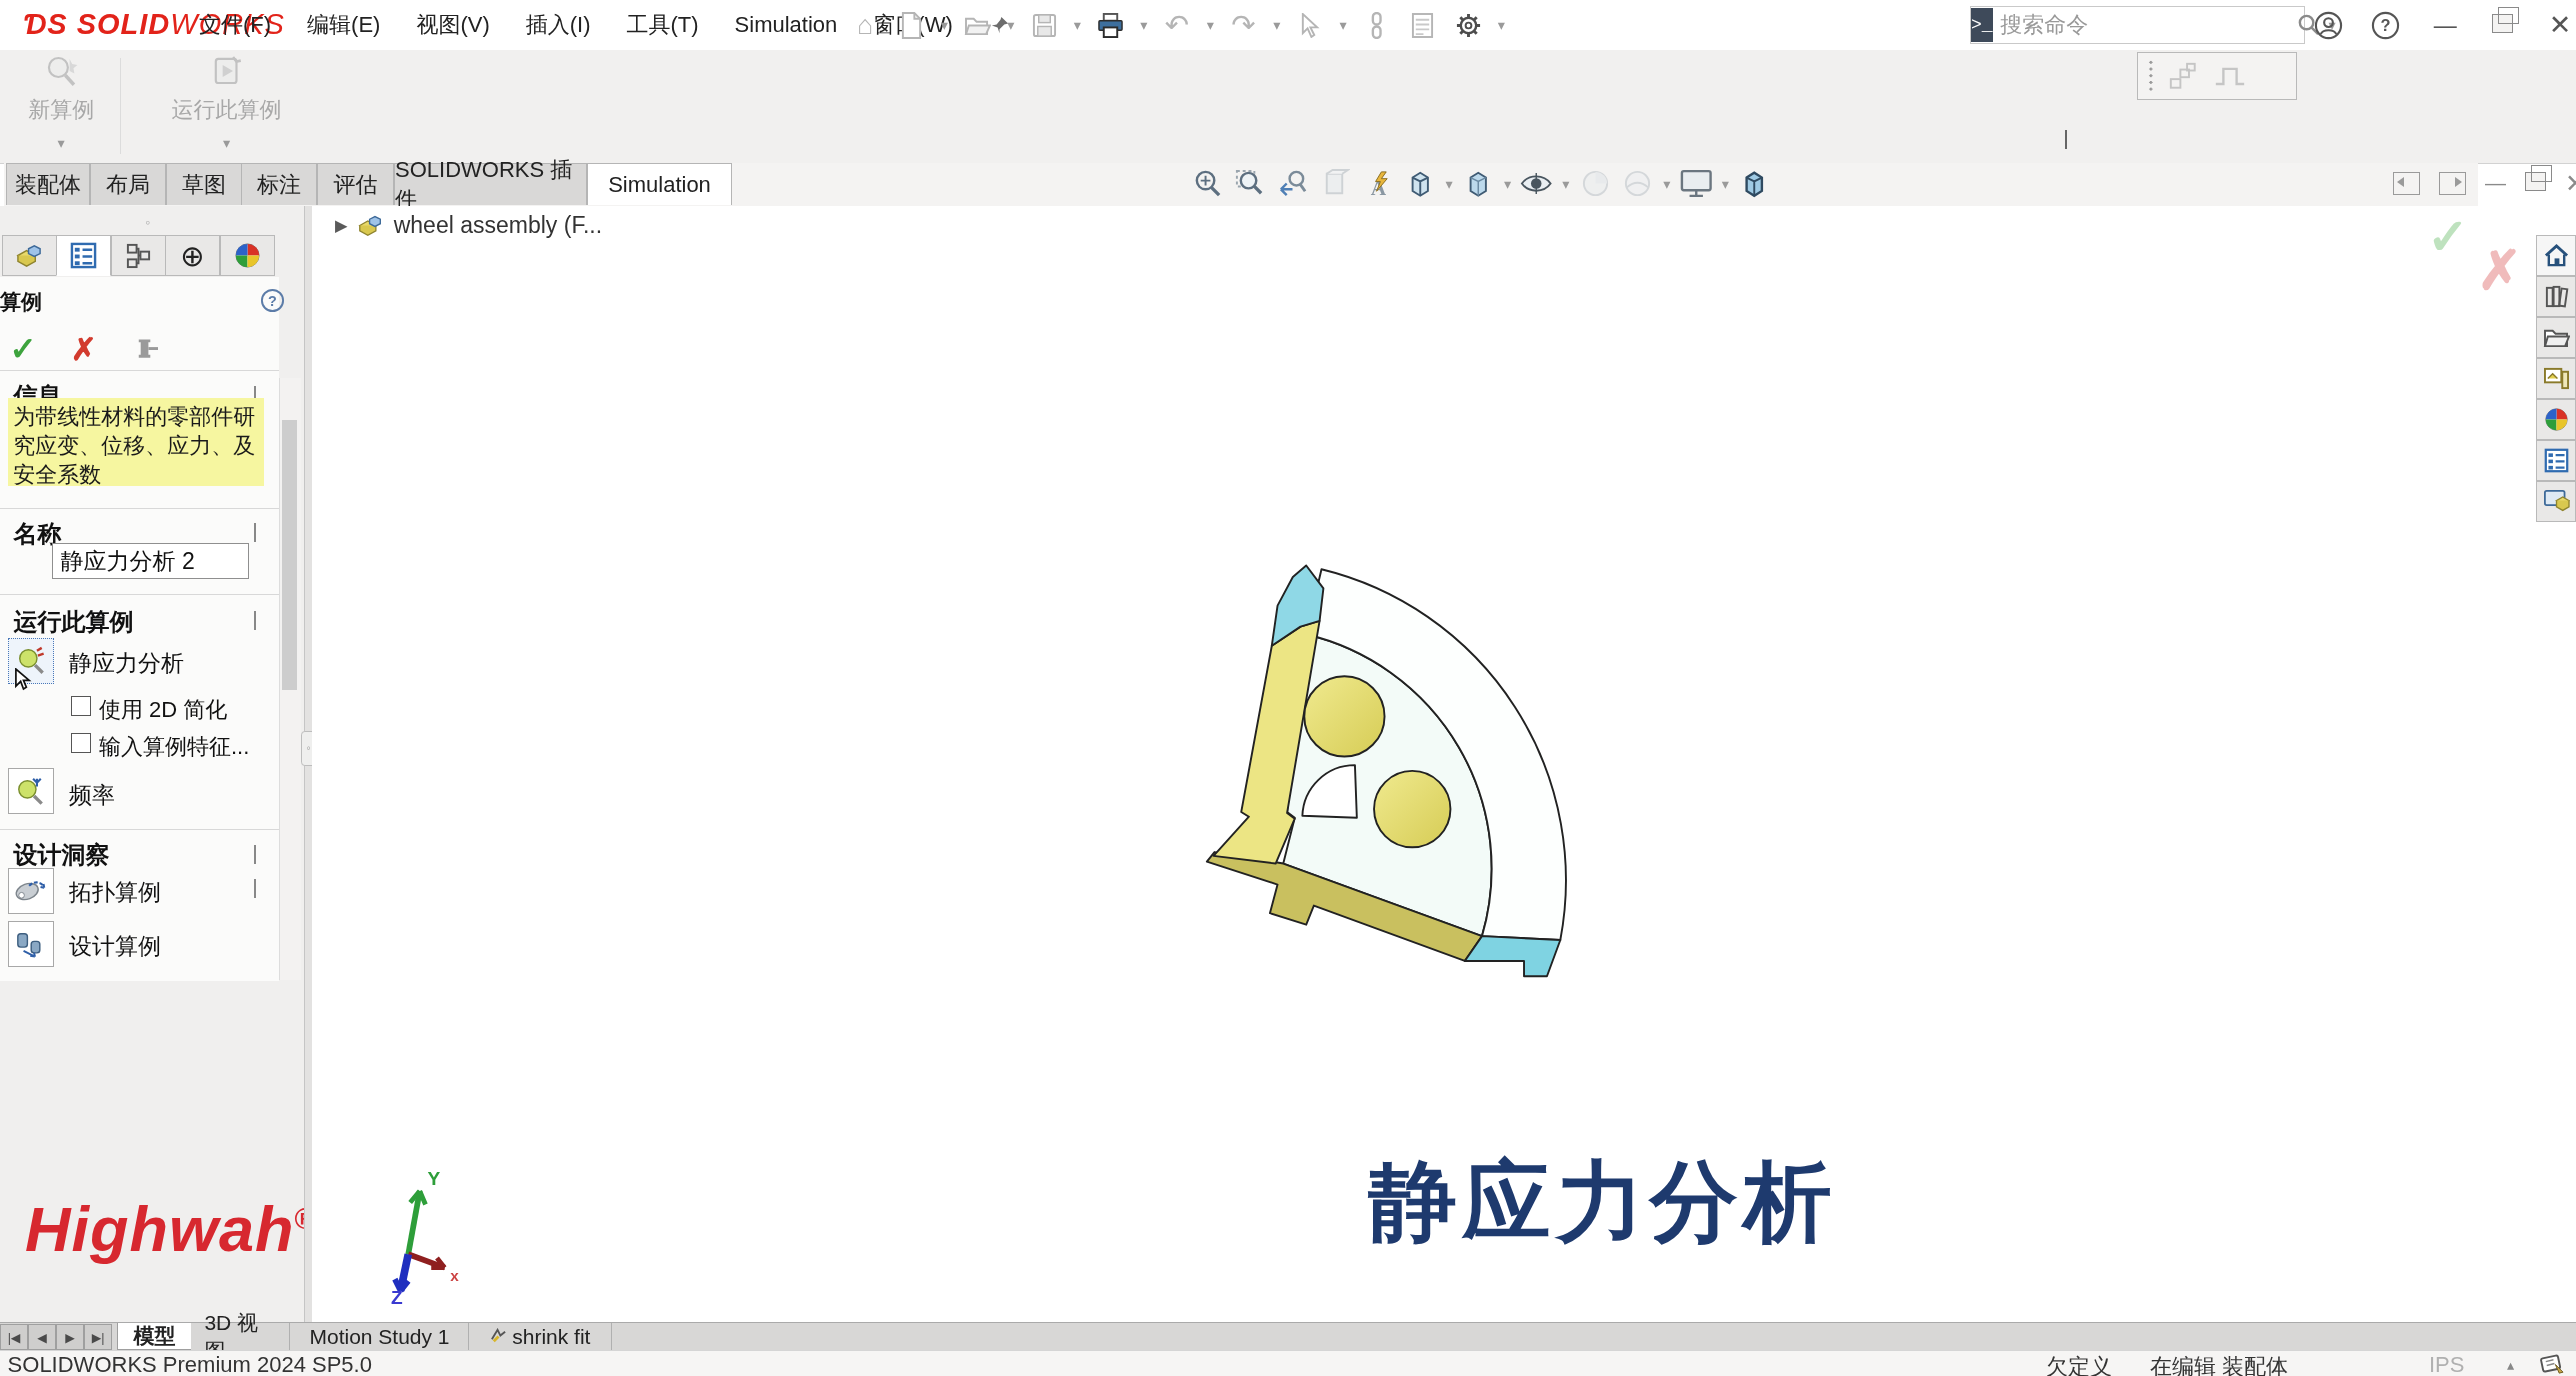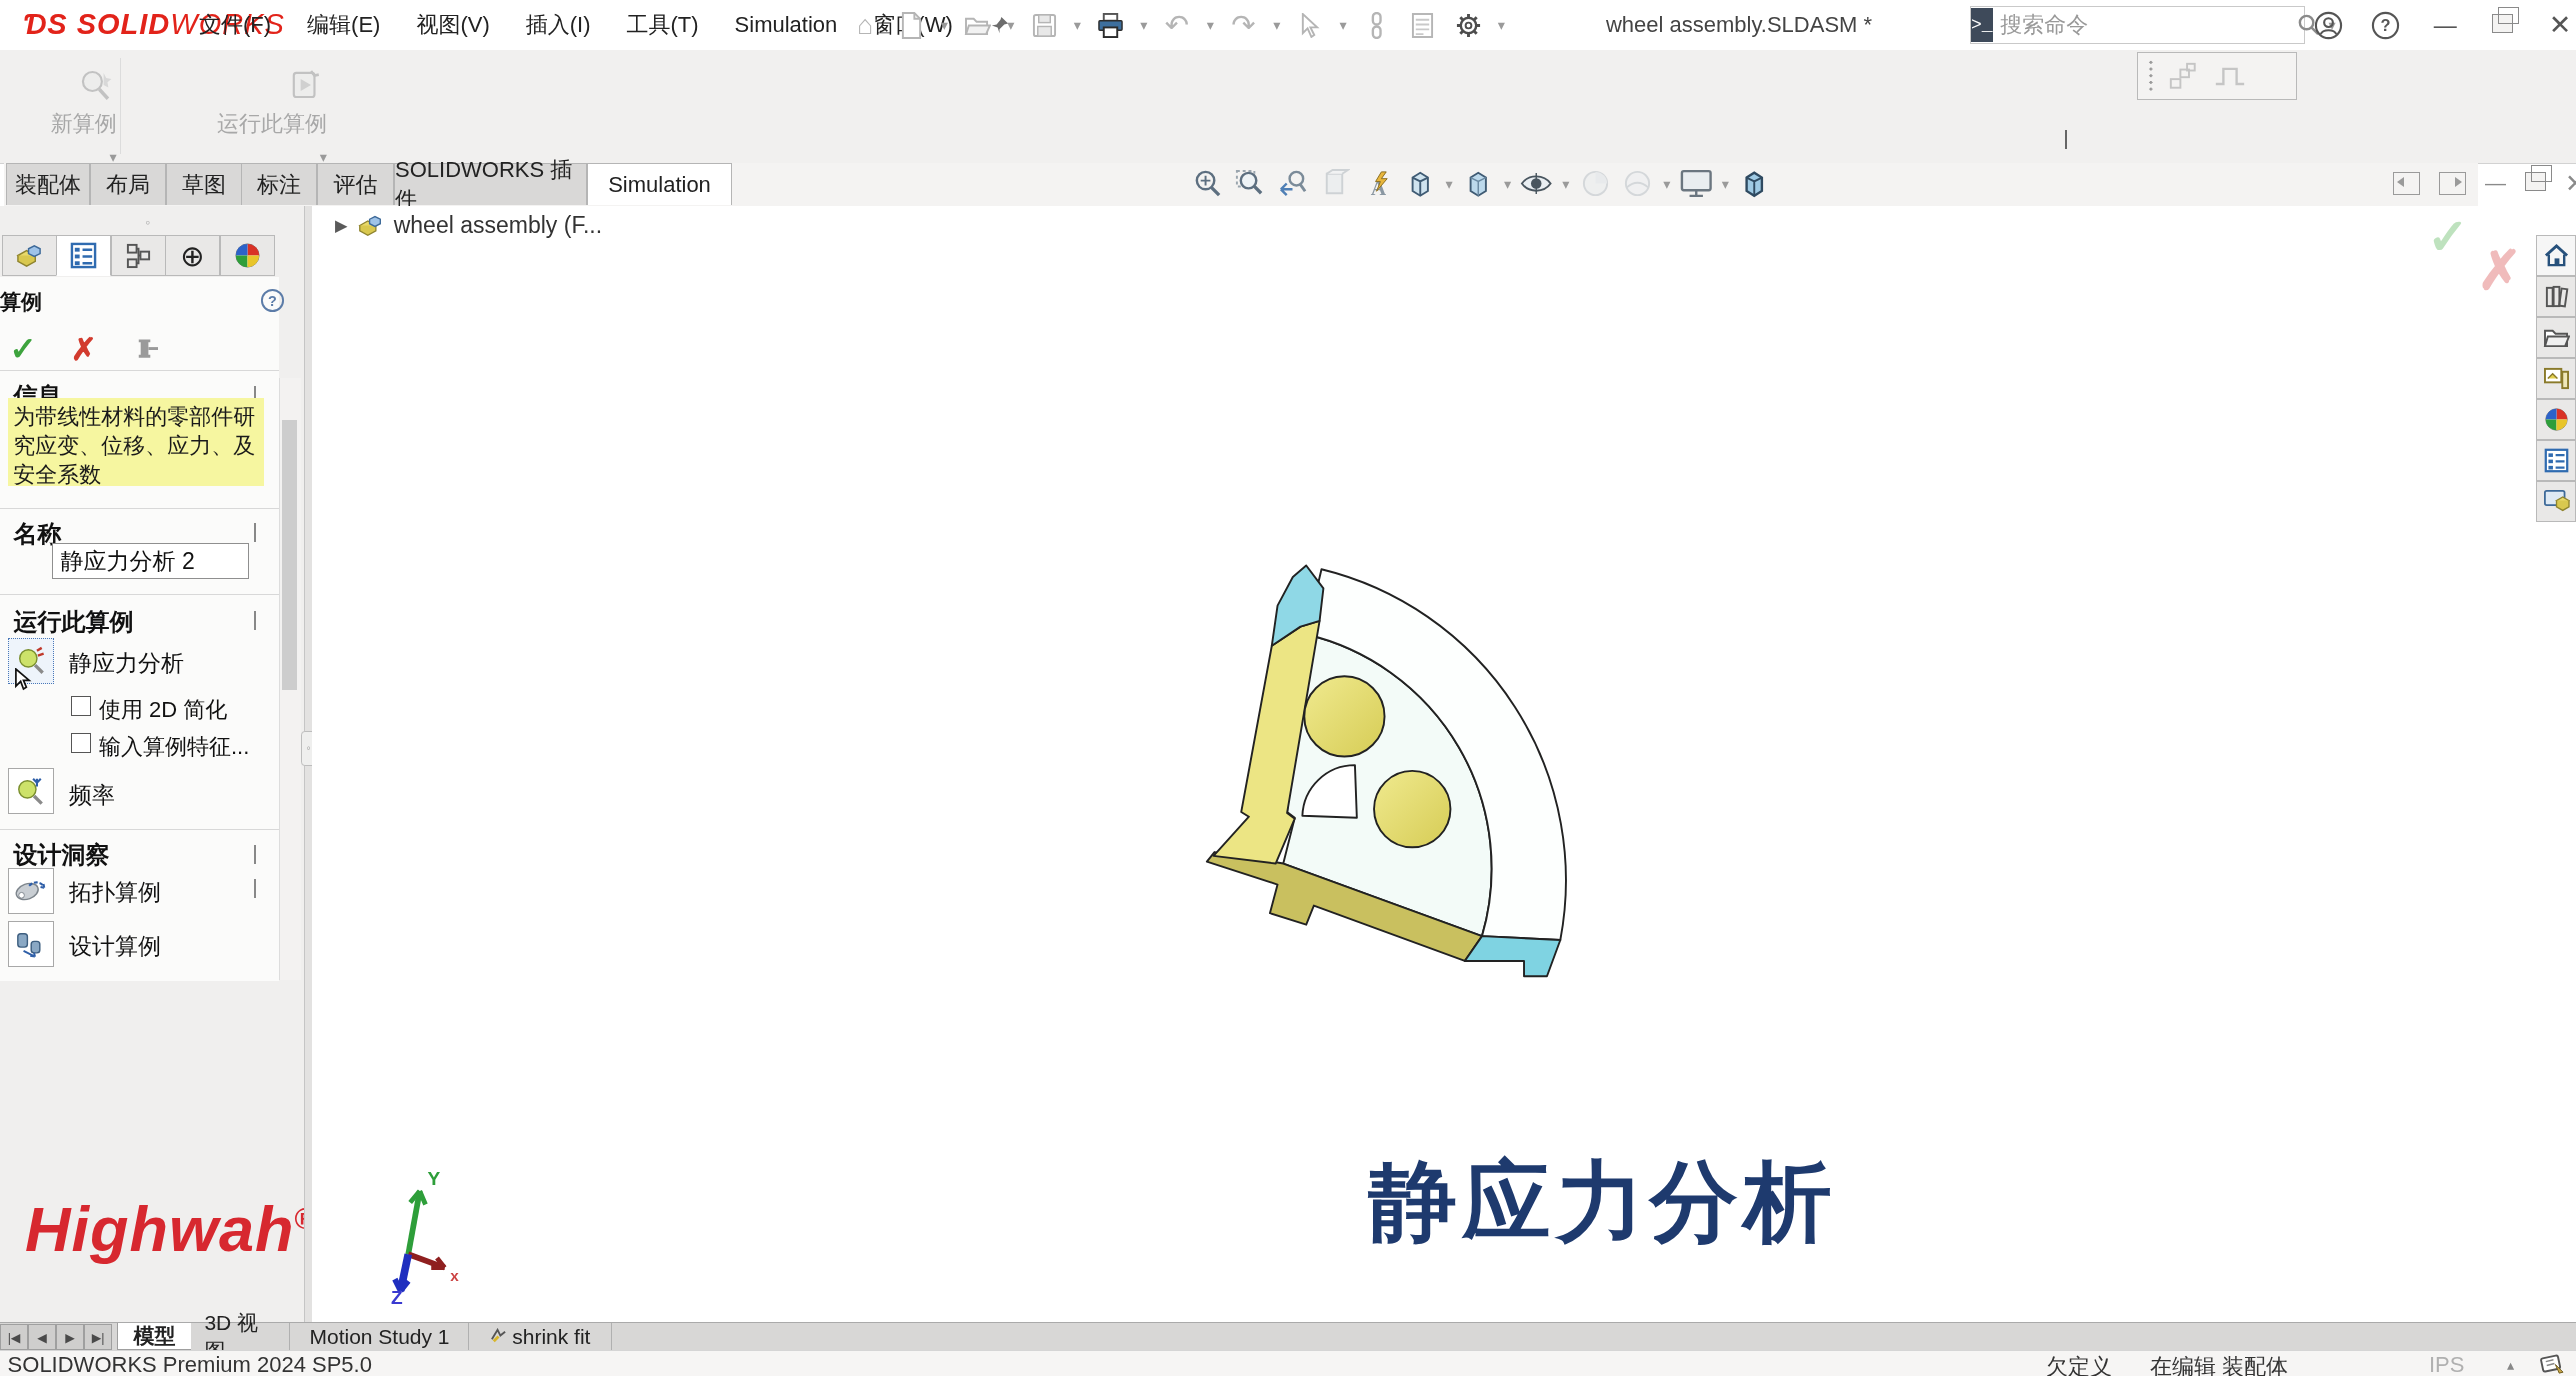--- a/index.html
+++ b/index.html
@@ -22,21 +22,21 @@
   #searchbox{left:1962px;top:5.7px;width:333px;height:36px;border:1px solid #c9c9c9;background:#fff}
   #search-prompt{width:34px;height:34px;background:#3e4a5a;color:#fff;font-size:18px;
                  display:flex;align-items:center;justify-content:center;font-family:"Liberation Mono",monospace}
   #search-input{border:none;outline:none;flex:1;font-size:22px;padding:0 7.6px;color:#444;font-family:"Liberation Sans",sans-serif}
   #search-input::placeholder{color:#999}
   #win-controls-app{right:7.6px;top:0;height:50px;gap:25px}
   .winbtn{font-size:23px;color:#555;width:32.5px;text-align:center}
 
   
   #ribbon{left:0;top:50px;width:2576px;height:113px;background:#f1f0ef;border-bottom:1px solid #d2d2d2}
-  .ribbon-btn{position:absolute;top:16px;height:99px;display:flex;flex-direction:column;align-items:flex-end;justify-content:flex-start}
+  .ribbon-btn{position:absolute;top:2px;height:99px;display:flex;flex-direction:column;align-items:center;justify-content:flex-start}
   .ribbon-btn .lbl{font-size:22px;color:#a8a8a8;margin-top:3.8px;white-space:nowrap}
   .ribbon-sep{position:absolute;top:7.6px;width:1px;height:96px;background:#dcdcdc}
   #ribbon-collapse{left:2065px;top:82px}
   .chev-up{width:13.4px;height:13.4px;border-left:2.9px solid #666;border-top:2.9px solid #666;transform:rotate(45deg)}
   #float-tools{left:2137px;top:1.9px;width:139px;height:46px;background:#f4f3f2;border:1px solid #b9b9b9;display:flex;align-items:center;gap:13.4px;padding:0 9.6px}
   .grip{width:5.7px;height:34px;background-image:radial-gradient(#9a9a9a 1.5px,transparent 1.6px);background-size:5.7px 6.7px}
 
   
   #tabrow{left:4px;top:163px;width:2474px;height:43px;background:#f4f3f2}
   .ctab{position:absolute;top:0;height:42px;background:#d9d8d7;border:1px solid #b5b5b5;border-bottom:none;
@@ -190,23 +190,20 @@
         <svg width="27" height="27" viewBox="0 0 28 28">
           <circle cx="14" cy="14" r="8" fill="none" stroke="#4d4d4d" stroke-width="2.5"></circle>
           <circle cx="14" cy="14" r="3" fill="none" stroke="#4d4d4d" stroke-width="2"></circle>
           <g stroke="#4d4d4d" stroke-width="3">
             <path d="M14 2 V6 M14 22 V26 M2 14 H6 M22 14 H26 M5.5 5.5 L8.3 8.3 M19.7 19.7 L22.5 22.5 M5.5 22.5 L8.3 19.7 M19.7 8.3 L22.5 5.5"></path>
           </g>
         </svg>
       </span>
       <span class="caret">▾</span>
   </div>
-  <div id="doc-title" class="abs flex">
-      <span>wheel assembly.SLDASM *</span>
-    </div>
   <div id="searchbox" class="abs flex">
     <span id="search-prompt">&gt;_</span>
     <input id="search-input" placeholder="搜索命令" style="">
     <span>
         <svg width="25" height="25" viewBox="0 0 26 26">
           <circle cx="11" cy="11" r="7" fill="none" stroke="#8a8a8a" stroke-width="2.5"></circle>
           <path d="M16 16 L23 23" stroke="#8a8a8a" stroke-width="2.5"></path>
         </svg>
       </span>
     <span class="caret" style="margin:0 7.6px">▾</span>

